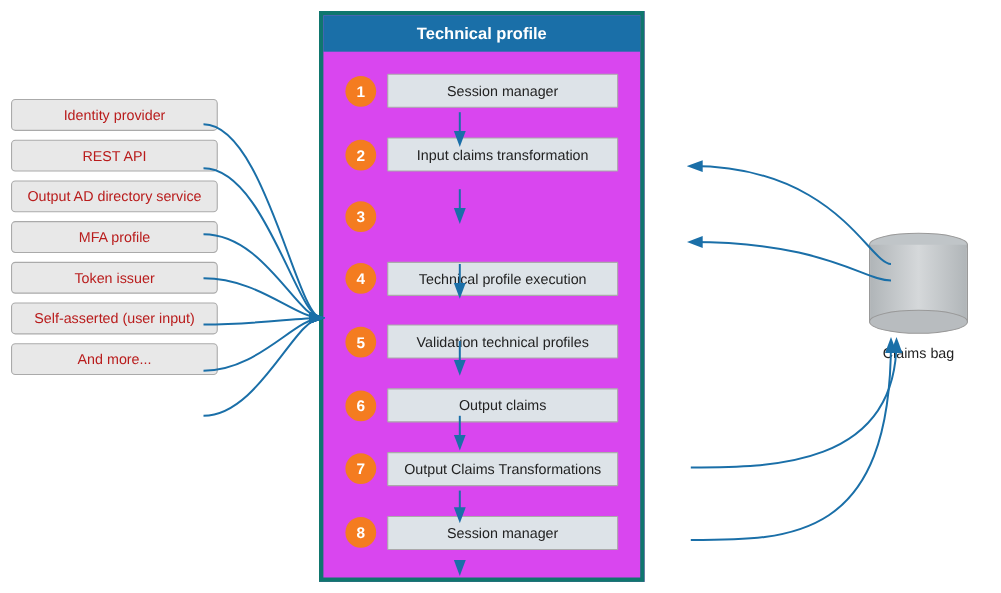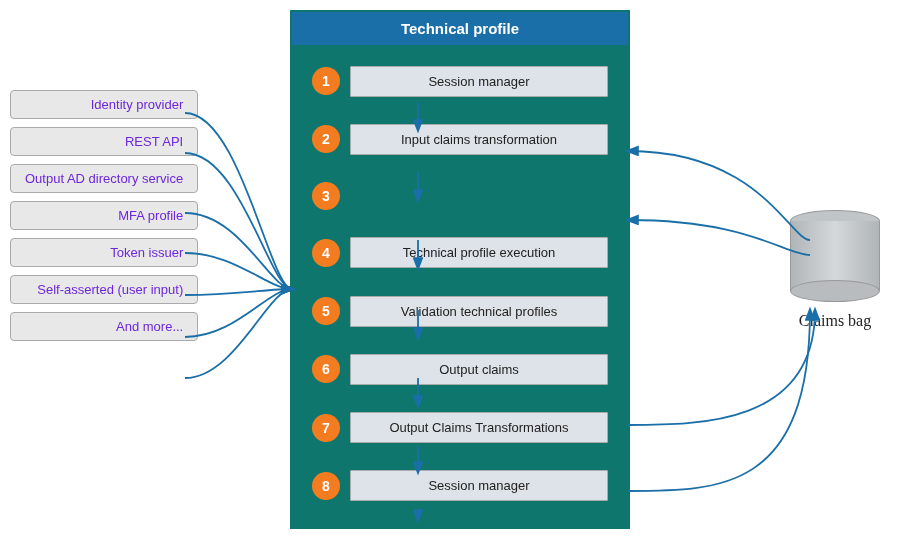--- a/index.html
+++ b/index.html
@@ -27,34 +27,34 @@
       flex-direction: column;
       gap: 8px;
     }
 
     .left-box {
       background: #e8e8e8;
       border: 1px solid #aaa;
       border-radius: 4px;
       padding: 6px 14px;
       font-size: 13px;
-      text-align: right;
+      text-align: center;
       min-width: 170px;
-      color: #6d28d9;
+      color: #b91c1c;
     }
 
     
     .tech-panel {
       position: absolute;
       left: 290px;
       top: 10px;
-      width: 340px;
+      width: 296px;
       bottom: 10px;
-      border: 2px solid #0f766e;
-      background: #0f766e;
+      border: 4px solid #0f766e;
+      background: #d946ef;
     }
 
     .tech-panel-header {
       background: #1a6fa8;
       color: white;
       text-align: center;
       font-size: 15px;
       font-weight: 600;
       padding: 8px 0;
     }
@@ -137,26 +137,25 @@
     .cylinder-bottom {
       width: 90px;
       height: 22px;
       background: #b8bcbf;
       border-radius: 50%;
       border: 1px solid #999;
       margin-top: -11px;
     }
 
     .claims-label {
-      font-size: 16px;
+      font-size: 13px;
       font-weight: 500;
       color: #222;
       margin-top: 4px;
       text-align: center;
-      font-family: Liberation Serif, serif;
     }
 
     
     .arrows-svg {
       position: absolute;
       top: 0;
       left: 0;
       width: 910px;
       height: 539px;
       pointer-events: none;

